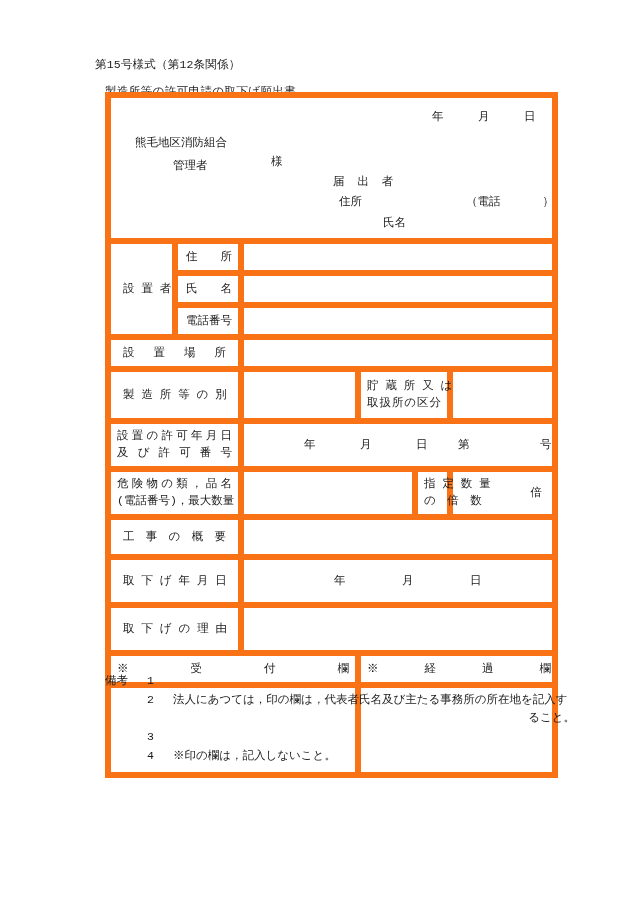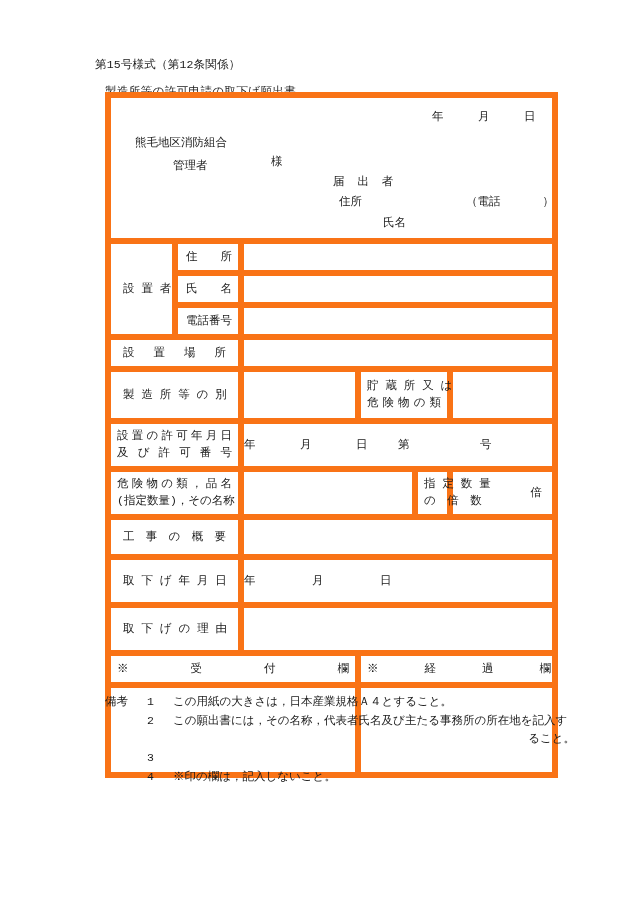--- a/index.html
+++ b/index.html
@@ -157,21 +157,21 @@
 
   .h26 { height: 26px; }
   .h34 { height: 34px; }
   .h42 { height: 42px; }
   .h46 { height: 46px; }
   .h84 { height: 84px; }
 
   
   .blanks {
     display: block;
-    text-align: left;
+    text-align: right;
     letter-spacing: 0.5px;
     white-space: nowrap;
   }
   .blanks i { font-style: normal; display: inline-block; }
   .g30 { width: 30px; }
   .g44 { width: 44px; }
   .g56 { width: 56px; }
   .g70 { width: 70px; }
 
   .bai {
@@ -181,21 +181,20 @@
   }
 
   
   .remarks {
     position: absolute;
     left: 105px;
     top: 672px;
     width: 470px;
     font-size: 11.5px;
     line-height: 1.62;
-    margin-top: 21px;
   }
   .rm-row {
     display: flex;
     align-items: flex-start;
   }
   .rm-label {
     width: 42px;
     flex: none;
     white-space: nowrap;
   }
@@ -277,41 +276,41 @@
       <td colspan="4" class="h26"></td>
     </tr>
 
     <tr>
       <td colspan="2" class="h46">
         <span class="lab">製 造 所 等 の 別</span>
       </td>
       <td class="h46"></td>
       <td colspan="2" class="h46 two-line c-center">
         <span class="lab-tight">貯 蔵 所 又 は</span>
-        <span class="lab-tight">危険物の類</span>
+        <span class="lab-tight">取扱所の区分</span>
       </td>
       <td class="h46"></td>
     </tr>
 
     <tr>
       <td colspan="2" class="h42 two-line">
         <span class="lab-tight">設置の許可年月日</span>
         <span class="lab-tight">及 び 許 可 番 号</span>
       </td>
       <td colspan="4" class="h42">
         <span class="blanks">
           <i>年</i><i class="g44"></i><i>月</i><i class="g44"></i><i>日</i><i class="g30"></i><i>第</i><i class="g70"></i><i>号</i>
         </span>
       </td>
     </tr>
 
     <tr>
       <td colspan="2" class="h42 two-line">
         <span class="lab-tight">危険物の類，品名</span>
-        <span class="lab-plain">(指定数量)，その名称</span>
+        <span class="lab-plain">(電話番号)，最大数量</span>
       </td>
       <td colspan="2" class="h42"></td>
       <td class="h42 two-line c-center">
         <span class="lab-tight">指 定 数 量</span>
         <span class="lab-tight">の　倍　数</span>
       </td>
       <td class="h42">
         <span class="bai">倍</span>
       </td>
     </tr>
@@ -353,26 +352,25 @@
       <td colspan="3" class="h84"></td>
       <td colspan="3" class="h84"></td>
     </tr>
   </tbody>
     </table>
 
   <div class="remarks">
     <div class="rm-row">
       <span class="rm-label">備考</span>
       <span class="rm-num">1</span>
-      <span class="rm-txt">この用紙の大きさは，日本産業規格Ａ４とすること。</span>
     </div>
     <div class="rm-row">
       <span class="rm-label"></span>
       <span class="rm-num">2</span>
-      <span class="rm-txt">この願出書には，その名称，代表者氏名及び主たる事務所の所在地を記入す</span>
+      <span class="rm-txt">法人にあつては，印の欄は，代表者氏名及び主たる事務所の所在地を記入す</span>
     </div>
     <div class="rm-indent">ること。</div>
     <div class="rm-row">
       <span class="rm-label"></span>
       <span class="rm-num">3</span>
     </div>
     <div class="rm-row">
       <span class="rm-label"></span>
       <span class="rm-num">4</span>
       <span class="rm-txt">※印の欄は，記入しないこと。</span>

